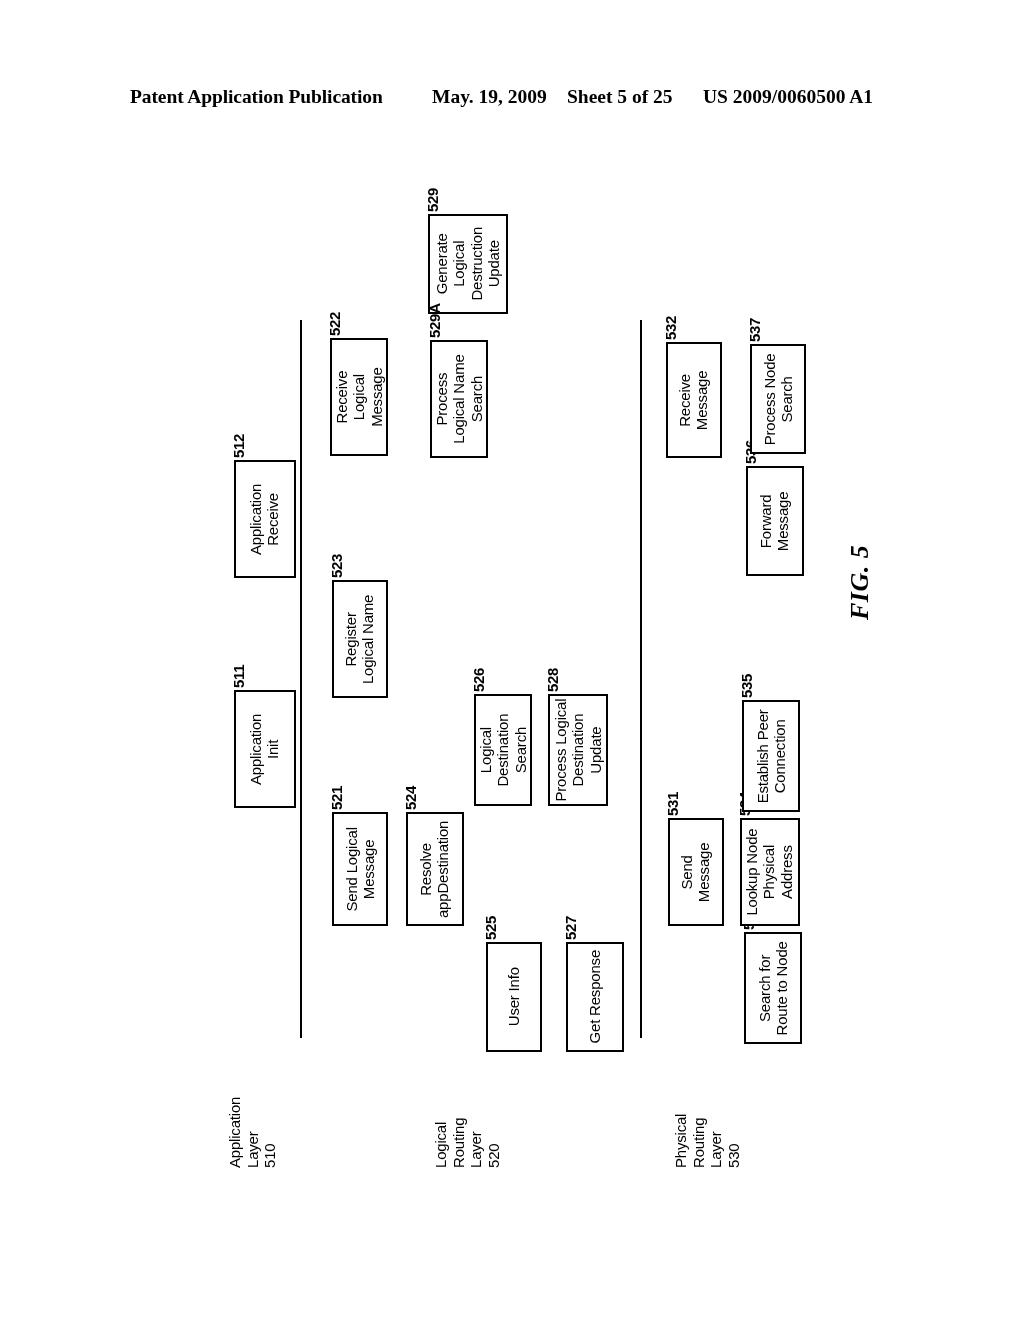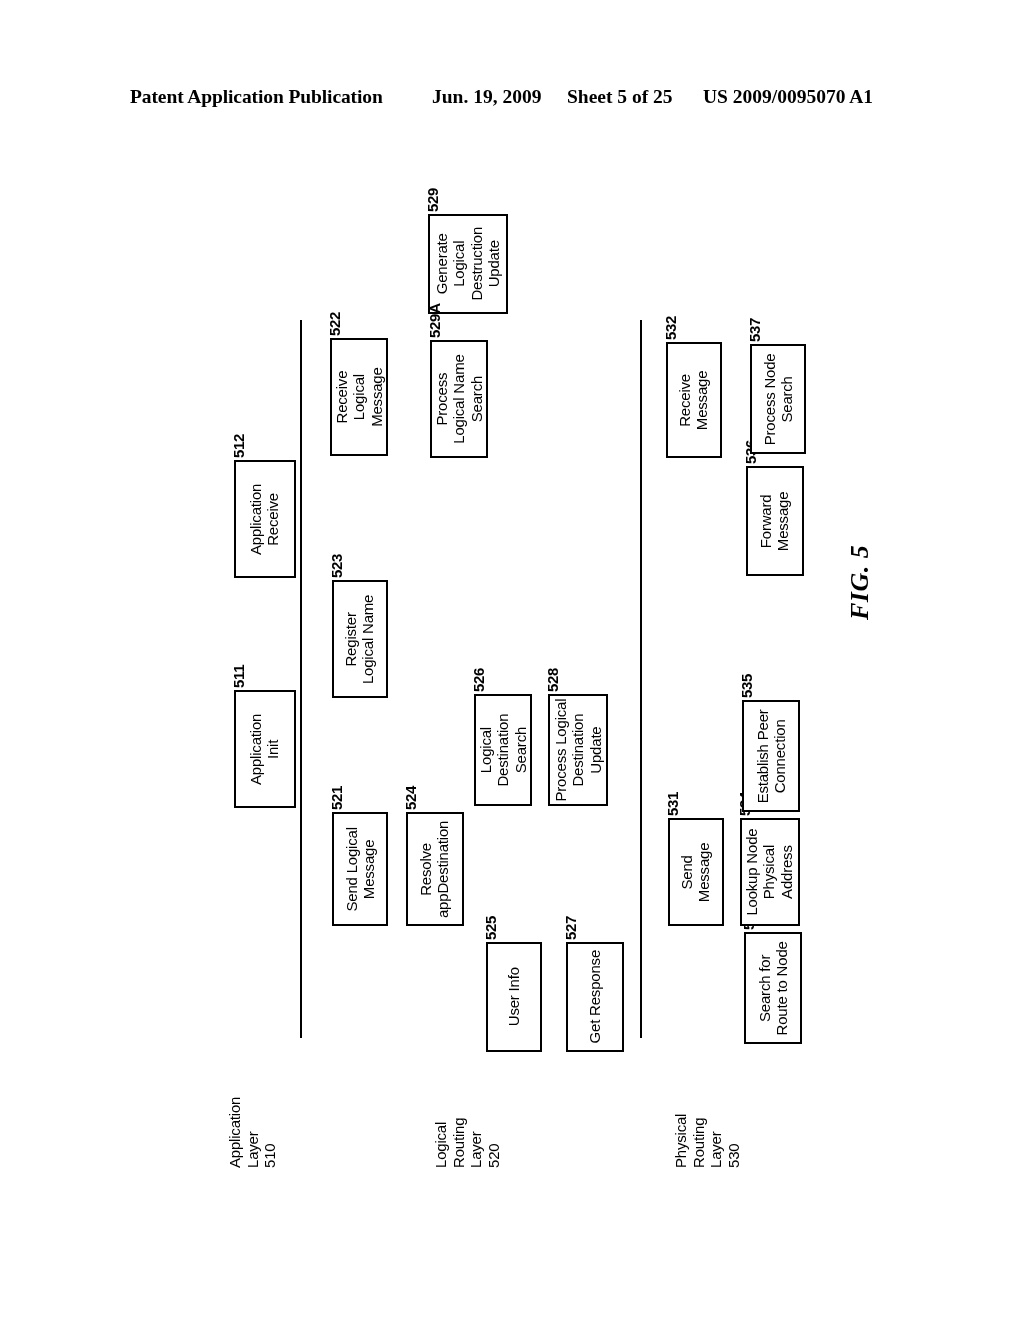--- a/index.html
+++ b/index.html
@@ -125,23 +125,23 @@
     font-size: 26px;
     white-space: nowrap;
     letter-spacing: 0.5px;
   }
 </style>
 </head>
 <body>
 
 <div id="page-header">
   <span class="hdr-pub">Patent Application Publication</span>
-  <span class="hdr-date">Jun. 19, 2009</span>
+  <span class="hdr-date">May. 19, 2009</span>
   <span class="hdr-sheet">Sheet 5 of 25</span>
-  <span class="hdr-docnum">US 2009/0095070 A1</span>
+  <span class="hdr-docnum">US 2009/0060500 A1</span>
 </div>
 
 <div id="figure-sheet">
 
   <div class="divider" style="left:300px; top:320px; height:718px;"></div>
   <div class="divider" style="left:640px; top:320px; height:718px;"></div>
 
   <div class="pbox" style="left:234px; top:690px; width:62px; height:118px;">
     <span class="pbox-label">Application
 Init</span>

